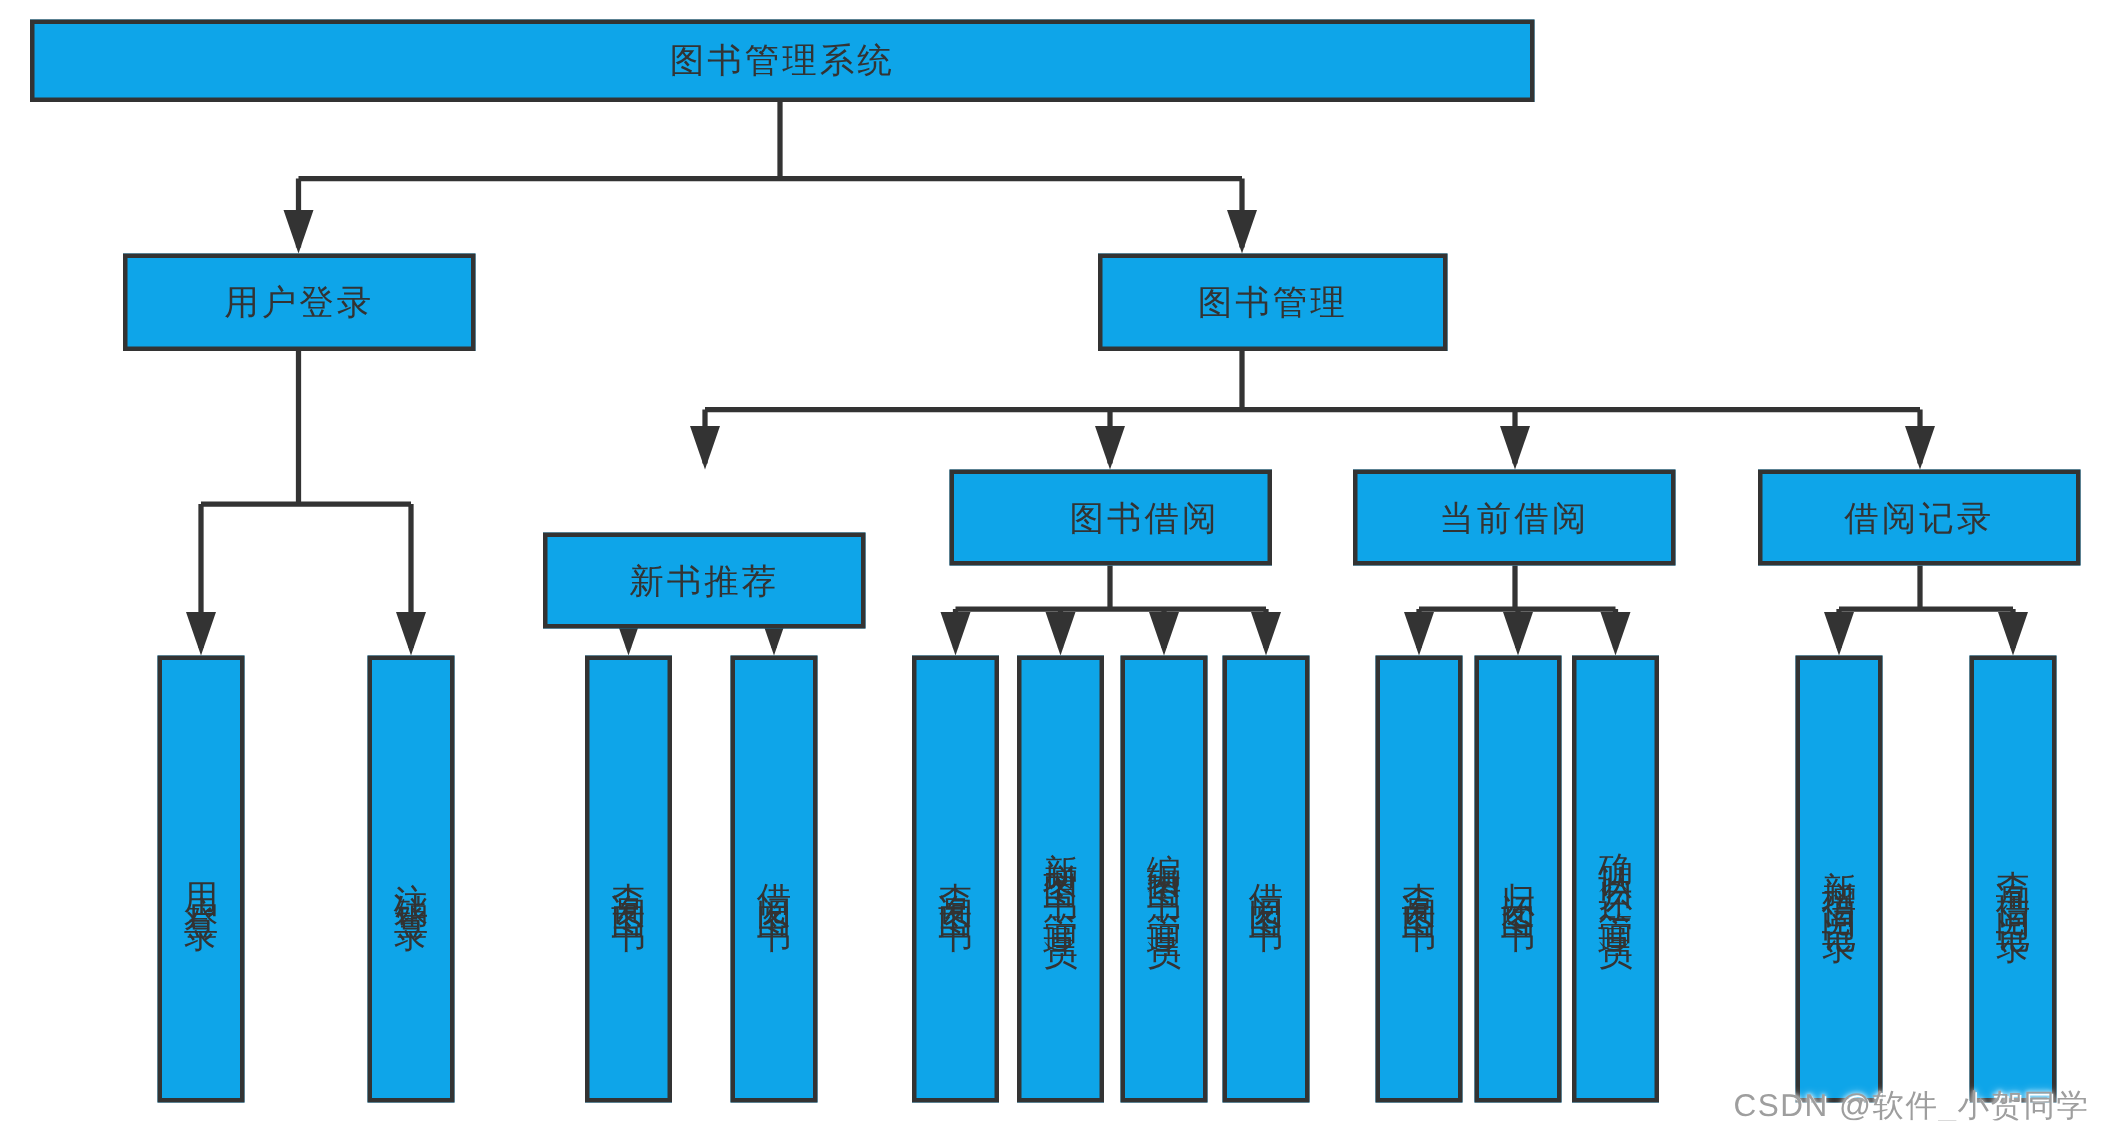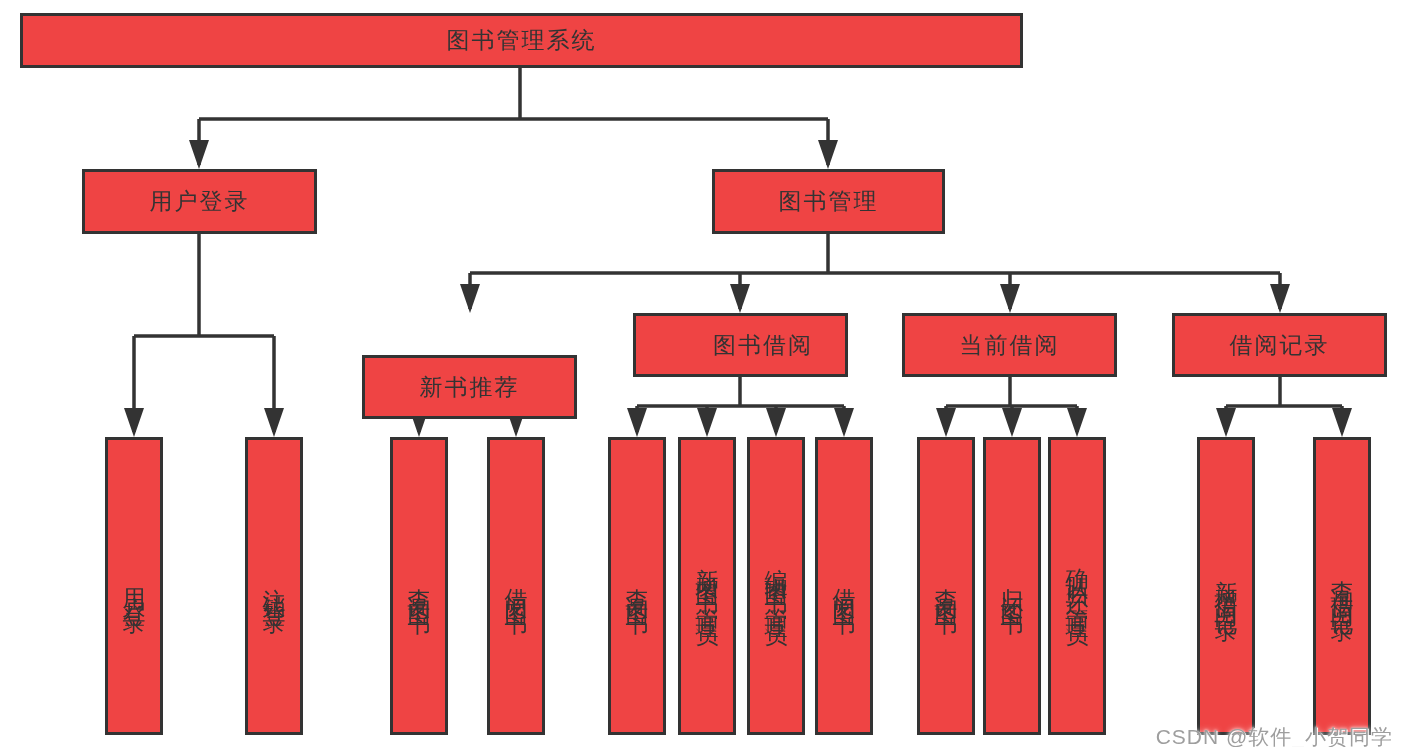--- a/index.html
+++ b/index.html
@@ -8,36 +8,36 @@
     width:1405px; height:747px;
     background:var(--background,#ffffff);
     font-family:"Liberation Sans","DejaVu Sans",sans-serif;
     overflow:hidden;
   }
   #canvas { position:relative; width:1405px; height:747px; background:var(--background,#ffffff); }
   #connectors { position:absolute; left:0; top:0; z-index:1; }
   #connectors path { fill:none; stroke:var(--line,#333333); stroke-width:3.5; }
   #connectors polygon { fill:var(--line,#333333); stroke:none; }
   .box {
-    position:absolute; box-sizing:border-box; background:#ef4444;
+    position:absolute; box-sizing:border-box; background:#0ea5e9;
     border:3px solid var(--line,#333333);
     display:flex; align-items:center; justify-content:center;
     z-index:2;
     text-align:center;
   }
   .hlabel { font-size:23px; letter-spacing:2px; color:var(--text,#333333); white-space:nowrap; }
   .vlabel {
     writing-mode:vertical-rl; text-orientation:mixed;
     font-size:23px; letter-spacing:8px; line-height:1;
     color:var(--text,#333333);
   }
   
   #node-root           { left:20px;   top:13px;  width:1003px; height:55px; }
   #node-user-login     { left:82px;   top:169px; width:235px;  height:65px; }
-  #node-book-mgmt      { left:712px;  top:169px; width:233px;  height:65px; }
+  #node-book-mgmt      { left:732px;  top:169px; width:233px;  height:65px; }
   #node-new-book-rec   { left:362px;  top:313px; width:215px;  height:64px;margin-top:42px; }
   #node-book-borrow    { left:633px;  top:313px; width:215px;  height:64px;padding-left:45px; }
   #node-current-borrow { left:902px;  top:313px; width:215px;  height:64px; }
   #node-borrow-records { left:1172px; top:313px; width:215px;  height:64px; }
   
   .leaf { top:437px; width:58px; height:298px; }
   #leaf-user-login { left:105px; }
   #leaf-logout     { left:245px; }
   #leaf-nbr-query  { left:390px; }
   #leaf-nbr-borrow { left:487px; }

